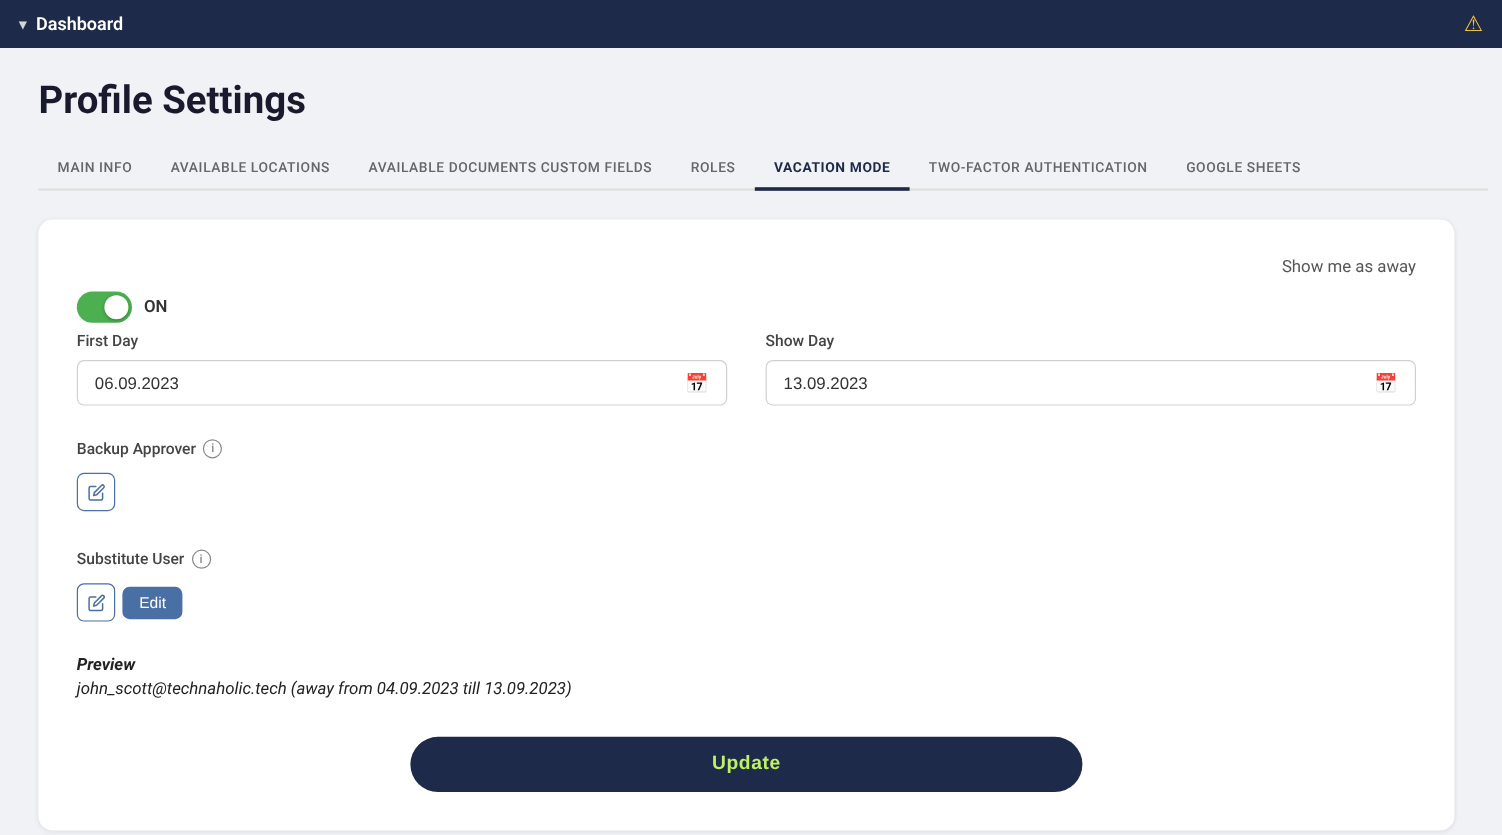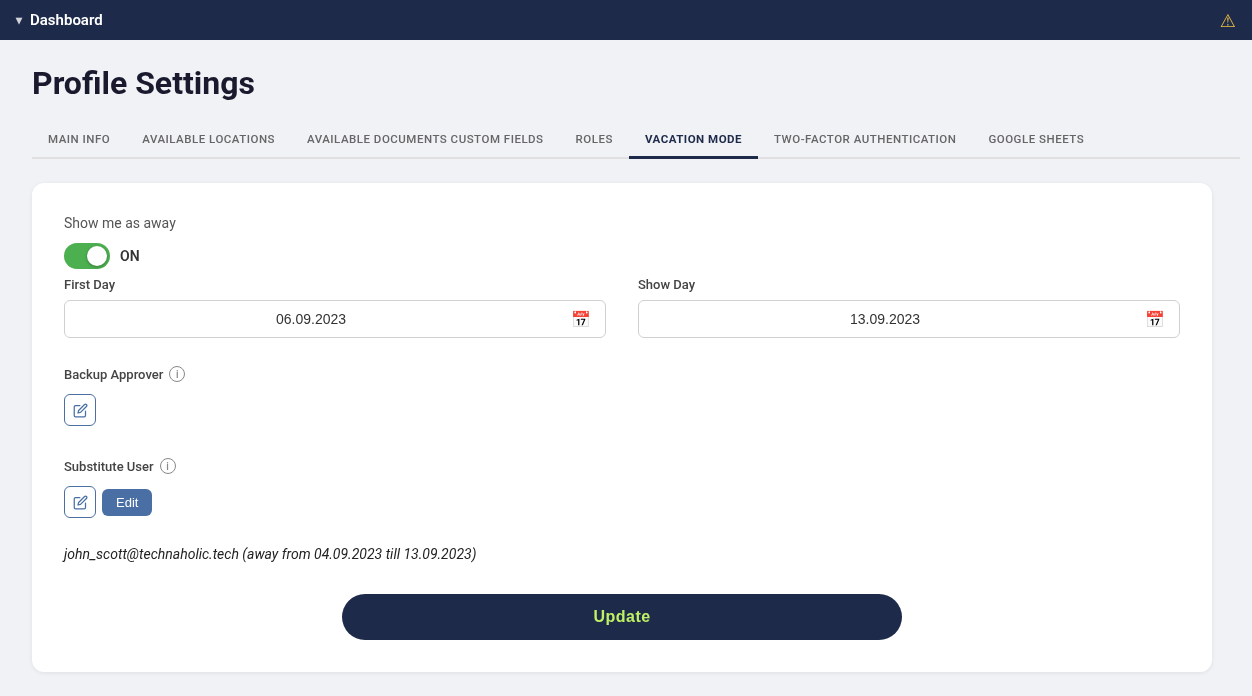--- a/index.html
+++ b/index.html
@@ -76,20 +76,21 @@
       padding: 32px 32px 32px 32px;
       box-shadow: 0 1px 4px rgba(0,0,0,0.08);
       max-width: 1180px;
     }
 
     
     .section-label {
       font-size: 14px;
       color: #555;
       margin-bottom: 12px;
+      text-align: right;
     }
     .toggle-row {
       display: flex;
       align-items: center;
       gap: 10px;
       margin-bottom: 8px;
     }
     .toggle {
       position: relative;
       width: 46px;
@@ -140,21 +141,20 @@
     }
     .date-input-wrap input {
       border: none;
       outline: none;
       padding: 10px 14px;
       font-size: 14px;
       color: #333;
       background: transparent;
       width: 100%;
       flex: 1;
-      text-align: center;
     }
     .cal-icon {
       padding: 0 14px;
       color: #4a6fa5;
       font-size: 16px;
       cursor: pointer;
     }
 
     
     .approver-row {
@@ -320,20 +320,21 @@
               <path d="M11 4H4a2 2 0 0 0-2 2v14a2 2 0 0 0 2 2h14a2 2 0 0 0 2-2v-7"></path>
               <path d="M18.5 2.5a2.121 2.121 0 0 1 3 3L12 15l-4 1 1-4 9.5-9.5z"></path>
             </svg>
           </div>
           <button class="edit-btn">Edit</button>
         </div>
       </div>
     </div>
 
     <div class="preview-section">
+      <div class="preview-title">Preview</div>
       <div class="preview-text">john_scott@technaholic.tech (away from 04.09.2023 till 13.09.2023)</div>
     </div>
 
     <div class="update-btn-wrap">
       <button class="update-btn">Update</button>
     </div>
 
   </div>
 </div>
 

